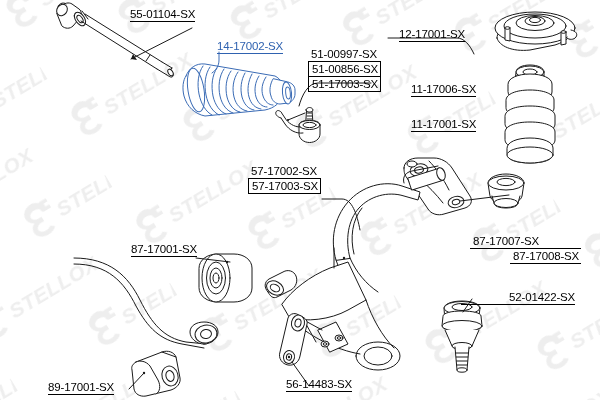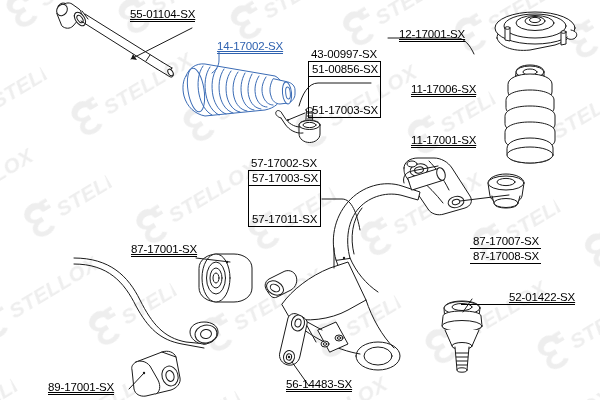--- a/index.html
+++ b/index.html
@@ -23,37 +23,37 @@
 
   .lbl{
     position:absolute;
     font-family:"Liberation Sans", sans-serif;
     font-size:11.5px;
     color:#000;
     white-space:nowrap;
     letter-spacing:-0.15px;
     line-height:13px;
   }
-  .lbl.ul{border-bottom:1.1px solid #000;padding-bottom:0px;text-decoration:underline;}
+  .lbl.ul{border-bottom:1.1px solid #000;padding-bottom:0px;}
   .lbl.hi{color:#2f62b0;}
   .lbl.hi.ul{border-bottom:1.1px solid #2f62b0;}
 
   
   .grp{position:absolute;}
   .grp .row{
     font-family:"Liberation Sans", sans-serif;
     font-size:11.5px;line-height:14px;
     color:#000;white-space:nowrap;
     padding:0 2px 0 3px;
     letter-spacing:-0.15px;
   }
   .grp .row.top{border-bottom:1.1px solid #000;}
   .grp .boxed{border:1.1px solid #000;border-top:none;}
   .grp .boxed .row{border-bottom:1.1px solid #000;}
-  .grp .boxed .row:last-child{border-bottom:none;margin-top:26px;}
+  .grp .boxed .row:last-child{border-bottom:none;}
 </style>
 </head>
 <body>
 
 <div id="stage">
 
   <svg id="watermark" viewBox="0 0 600 400">
     <defs>
       <g id="wmUnit">
 
@@ -334,45 +334,44 @@
   <div id="labels">
 
     <div class="lbl ul" style="left:130px;top:8px;">55-01104-SX</div>
 
     <div class="lbl ul hi" style="left:217px;top:40px;">14-17002-SX</div>
 
     <div class="lbl ul" style="left:399px;top:28px;">12-17001-SX</div>
 
     <div class="lbl ul" style="left:411px;top:83px;">11-17006-SX</div>
 
-    <div class="lbl ul" style="left:411px;top:118px;margin-top:16px;">11-17001-SX</div>
+    <div class="lbl ul" style="left:411px;top:118px;">11-17001-SX</div>
 
     <div class="lbl ul" style="left:131px;top:243px;">87-17001-SX</div>
 
     <div class="lbl ul" style="left:48px;top:381px;">89-17001-SX</div>
 
     <div class="lbl ul" style="left:286px;top:378px;">56-14483-SX</div>
 
     <div class="lbl ul" style="left:461px;top:291px;padding-left:48px;">52-01422-SX</div>
 
     <div class="grp" style="left:308px;top:47px;">
-      <div class="row top">43-00997-SX</div>
+      <div class="row top">51-00997-SX</div>
       <div class="boxed">
         <div class="row">51-00856-SX</div>
         <div class="row">51-17003-SX</div>
       </div>
     </div>
 
-    <div class="grp" style="left:248px;top:156px;">
+    <div class="grp" style="left:248px;top:164px;">
       <div class="row top">57-17002-SX</div>
       <div class="boxed">
         <div class="row">57-17003-SX</div>
-        <div class="row">57-17011-SX</div>
       </div>
     </div>
 
     <div class="grp" style="left:470px;top:234px;">
       <div class="row top">87-17007-SX</div>
-      <div class="row" style="border-bottom:1.1px solid #000;">87-17008-SX</div>
+      <div class="row" style="border-bottom:1.1px solid #000;margin-left:40px;">87-17008-SX</div>
     </div>
 
   </div>
 </div>
 
 </body></html>

